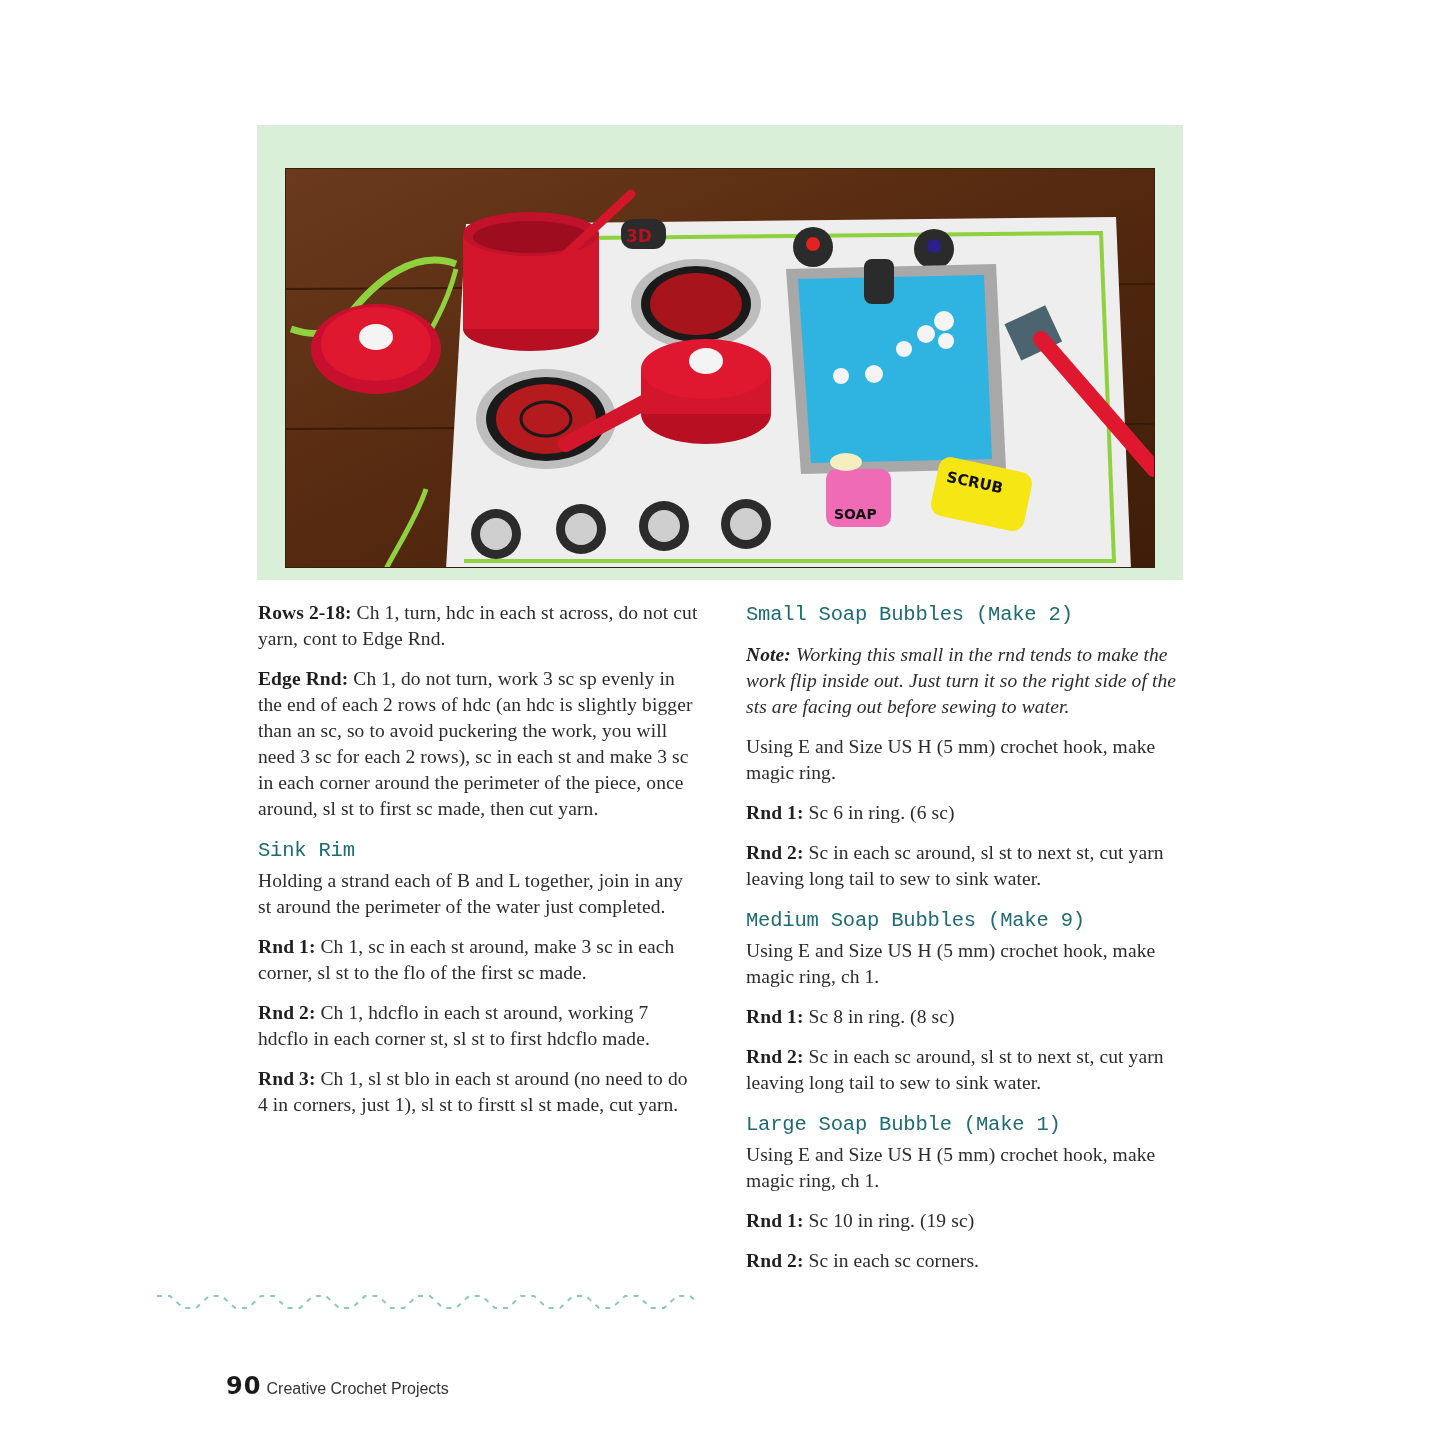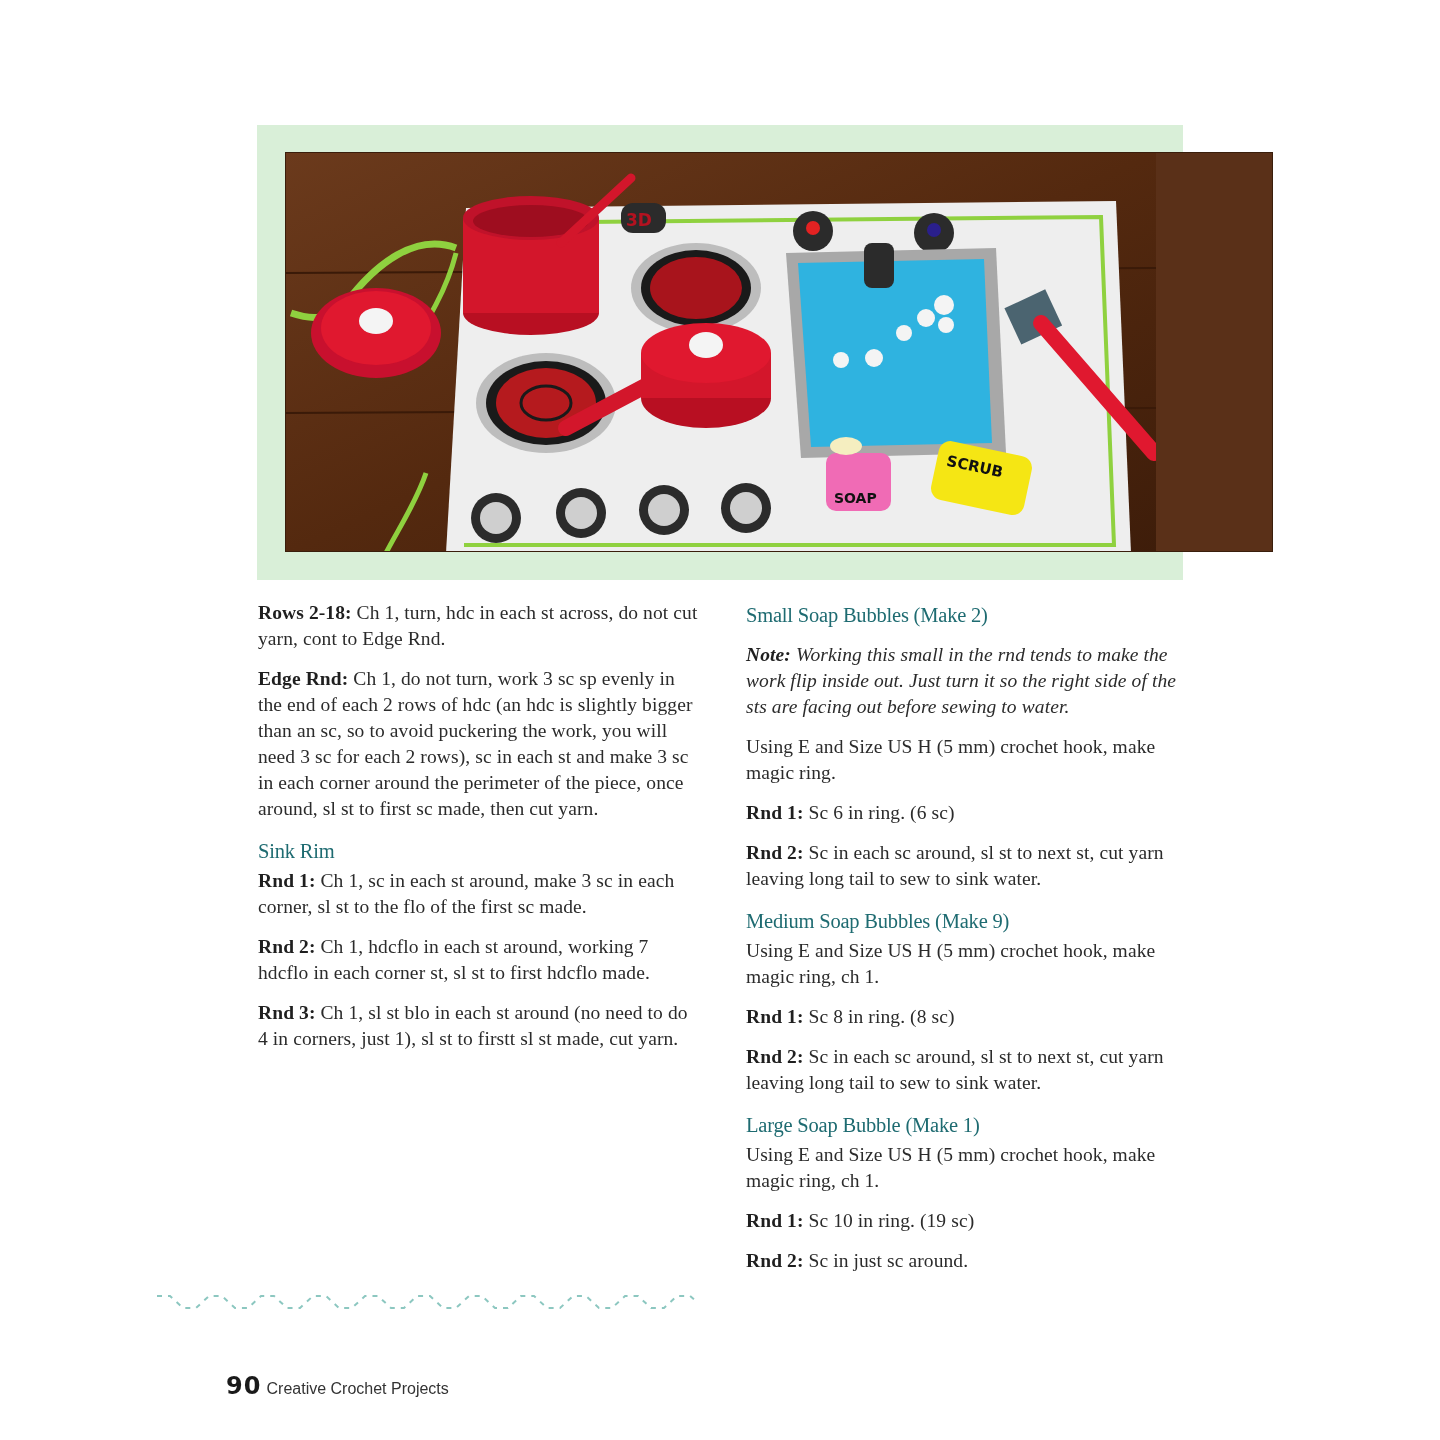--- a/index.html
+++ b/index.html
@@ -1,29 +1,29 @@
 <!DOCTYPE html>
 <html><head>
   <meta charset="utf-8">
   <style>
     html, body { margin: 0; padding: 0; background: #ffffff; }
     body { width: 1440px; height: 1440px; position: relative; overflow: hidden; font-family: "Liberation Serif", serif; color: #2b2b2b; }
 
     .photo-frame { position: absolute; left: 257px; top: 125px; width: 926px; height: 455px; background: #d9efd8; }
-    .photo { position: absolute; left: 28px; top: 27px; width: 988px; height: 400px; background: #5a3018; overflow: hidden; border: 1px solid #3a1e0c; box-sizing: border-box; }
+    .photo { position: absolute; left: 28px; top: 43px; width: 870px; height: 400px; background: #5a3018; overflow: hidden; border: 1px solid #3a1e0c; box-sizing: border-box; }
     .photo svg { display: block; }
 
     .col { position: absolute; top: 600px; width: 440px; }
     .col-left { left: 258px; }
     .col-right { left: 746px; }
 
     .para { font-size: 19.5px; line-height: 26px; margin: 0 0 14px 0; letter-spacing: 0.1px; }
     .para b { font-weight: bold; color: #1f1f1f; }
     .para.italic { font-style: italic; }
-    .heading { font-family: Liberation Serif, serif; font-size: 20.5px; color: #1e6b71; margin: 0 0 2px 0; line-height: 30px; font-weight: normal; letter-spacing: -0.2px; }
+    .heading { font-family: Liberation Mono, monospace; font-size: 20.5px; color: #1e6b71; margin: 0 0 2px 0; line-height: 30px; font-weight: normal; letter-spacing: -0.2px; }
     .heading.first { margin-bottom: 12px; }
 
     .divider { position: absolute; left: 157px; top: 1292px; width: 540px; height: 20px; }
 
     .footer { position: absolute; left: 226px; top: 1372px; font-family: "DejaVu Sans", sans-serif; }
     .page-num { font-weight: bold; font-size: 24px; color: #1a1a1a; letter-spacing: 1px; }
     .book-title { font-size: 16px; color: #333; margin-left: 0; font-family: "Liberation Sans", sans-serif; }
   </style>
 </head>
 <body>
@@ -119,41 +119,42 @@
       <line x1="755" y1="170" x2="868" y2="300" stroke="#e0182f" stroke-width="16" stroke-linecap="round"></line>
     </svg>
   </div>
 </div>
 
 <div class="col col-left">
   <p class="para"><b>Rows 2-18:</b><span> Ch 1, turn, hdc in each st across, do not cut yarn, cont to Edge Rnd.</span></p>
   <p class="para"><b>Edge Rnd:</b><span> Ch 1, do not turn, work 3 sc sp evenly in the end of each 2 rows of hdc (an hdc is slightly bigger than an sc, so to avoid puckering the work, you will need 3 sc for each 2 rows), sc in each st and make 3 sc in each corner around the perimeter of the piece, once around, sl st to first sc made, then cut yarn.</span></p>
 
   <h3 class="heading">Sink Rim</h3>
+  <p class="para">Holding a strand each of B and L together, join in any st around the perimeter of the water just completed.</p>
   <p class="para"><b>Rnd 1:</b><span> Ch 1, sc in each st around, make 3 sc in each corner, sl st to the flo of the first sc made.</span></p>
   <p class="para"><b>Rnd 2:</b><span> Ch 1, hdcflo in each st around, working 7 hdcflo in each corner st, sl st to first hdcflo made.</span></p>
   <p class="para"><b>Rnd 3:</b><span> Ch 1, sl st blo in each st around (no need to do 4 in corners, just 1), sl st to firstt sl st made, cut yarn.</span></p>
 </div>
 
 <div class="col col-right">
   <h3 class="heading first">Small Soap Bubbles (Make 2)</h3>
   <p class="para italic"><b>Note:</b><span> Working this small in the rnd tends to make the work flip inside out. Just turn it so the right side of the sts are facing out before sewing to water.</span></p>
   <p class="para">Using E and Size US H (5 mm) crochet hook, make magic ring.</p>
   <p class="para"><b>Rnd 1:</b><span> Sc 6 in ring. (6 sc)</span></p>
   <p class="para"><b>Rnd 2:</b><span> Sc in each sc around, sl st to next st, cut yarn leaving long tail to sew to sink water.</span></p>
 
   <h3 class="heading">Medium Soap Bubbles (Make 9)</h3>
   <p class="para">Using E and Size US H (5 mm) crochet hook, make magic ring, ch 1.</p>
   <p class="para"><b>Rnd 1:</b><span> Sc 8 in ring. (8 sc)</span></p>
   <p class="para"><b>Rnd 2:</b><span> Sc in each sc around, sl st to next st, cut yarn leaving long tail to sew to sink water.</span></p>
 
   <h3 class="heading">Large Soap Bubble (Make 1)</h3>
   <p class="para">Using E and Size US H (5 mm) crochet hook, make magic ring, ch 1.</p>
   <p class="para"><b>Rnd 1:</b><span> Sc 10 in ring. (19 sc)</span></p>
-  <p class="para"><b>Rnd 2:</b><span> Sc in just sc around.</span></p>
+  <p class="para"><b>Rnd 2:</b><span> Sc in each sc corners.</span></p>
 </div>
 
 <svg class="divider" viewBox="0 0 540 20">
   <polyline points="0,4 13,4 26,16 39,16 52,4 65,4 78,16 91,16 104,4 117,4 130,16 143,16 156,4 169,4 182,16 195,16 208,4 221,4 234,16 247,16 260,4 273,4 286,16 299,16 312,4 325,4 338,16 351,16 364,4 377,4 390,16 403,16 416,4 429,4 442,16 455,16 468,4 481,4 494,16 507,16 520,4 533,4 540,10" fill="none" stroke="#8cc7c0" stroke-width="2" stroke-dasharray="5 6"></polyline>
 </svg>
 
 <div class="footer">
   <span class="page-num">90</span>
   <span class="book-title">Creative Crochet Projects</span>
 </div>

